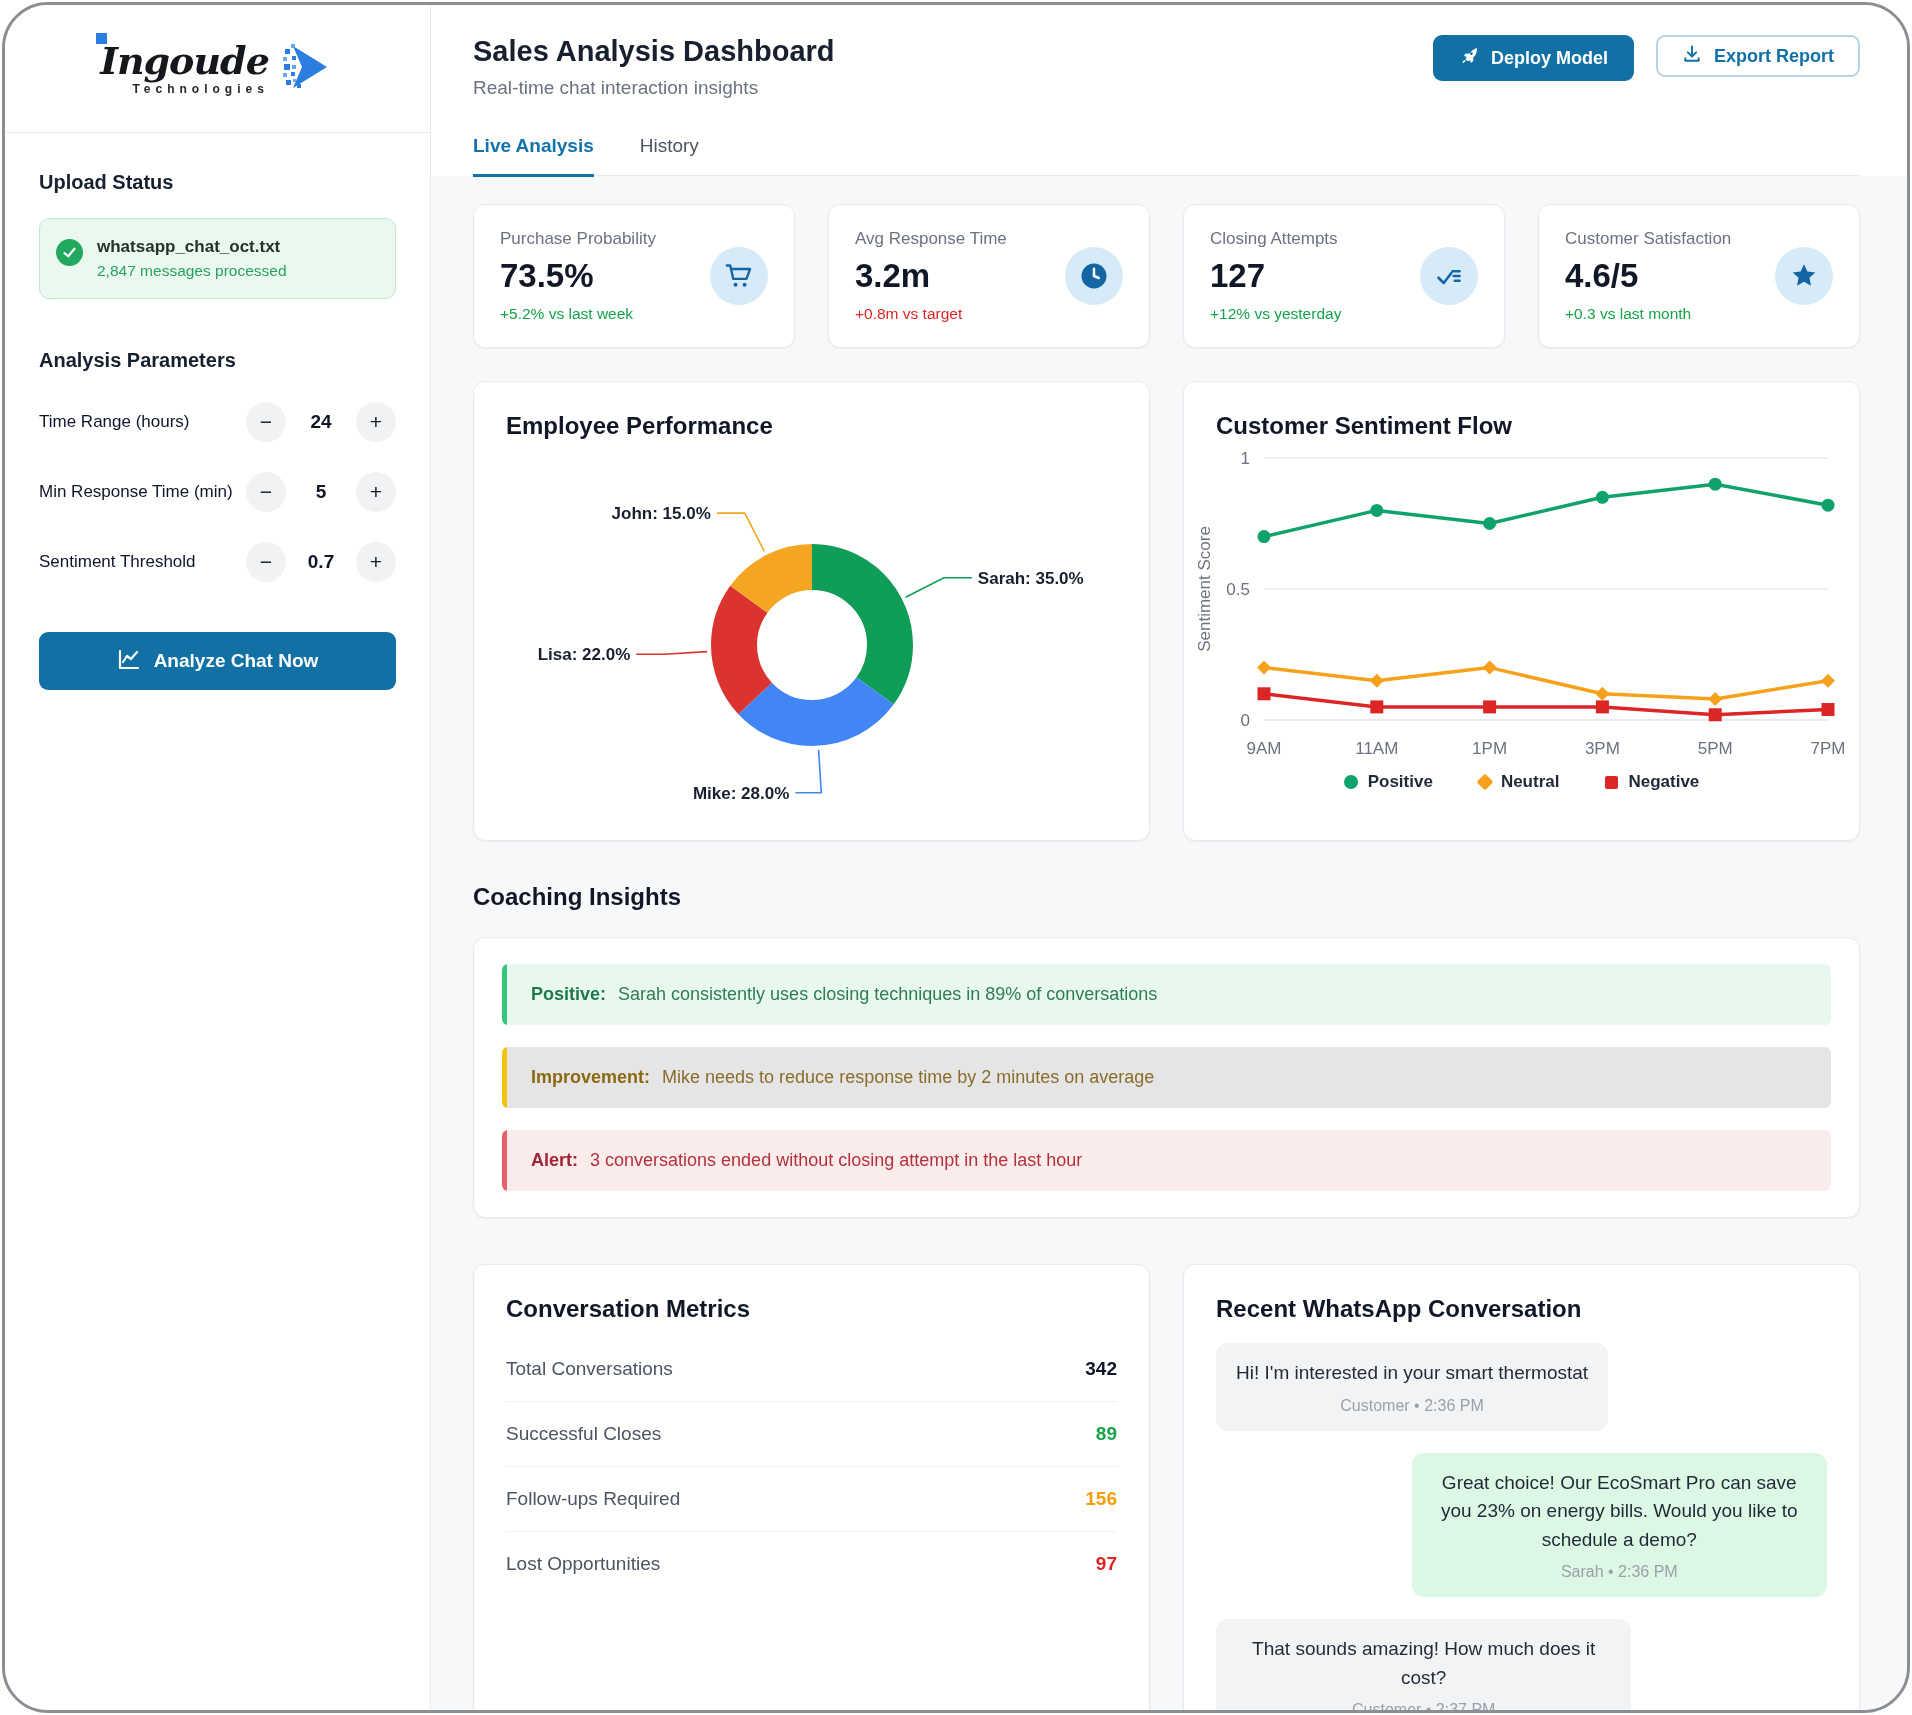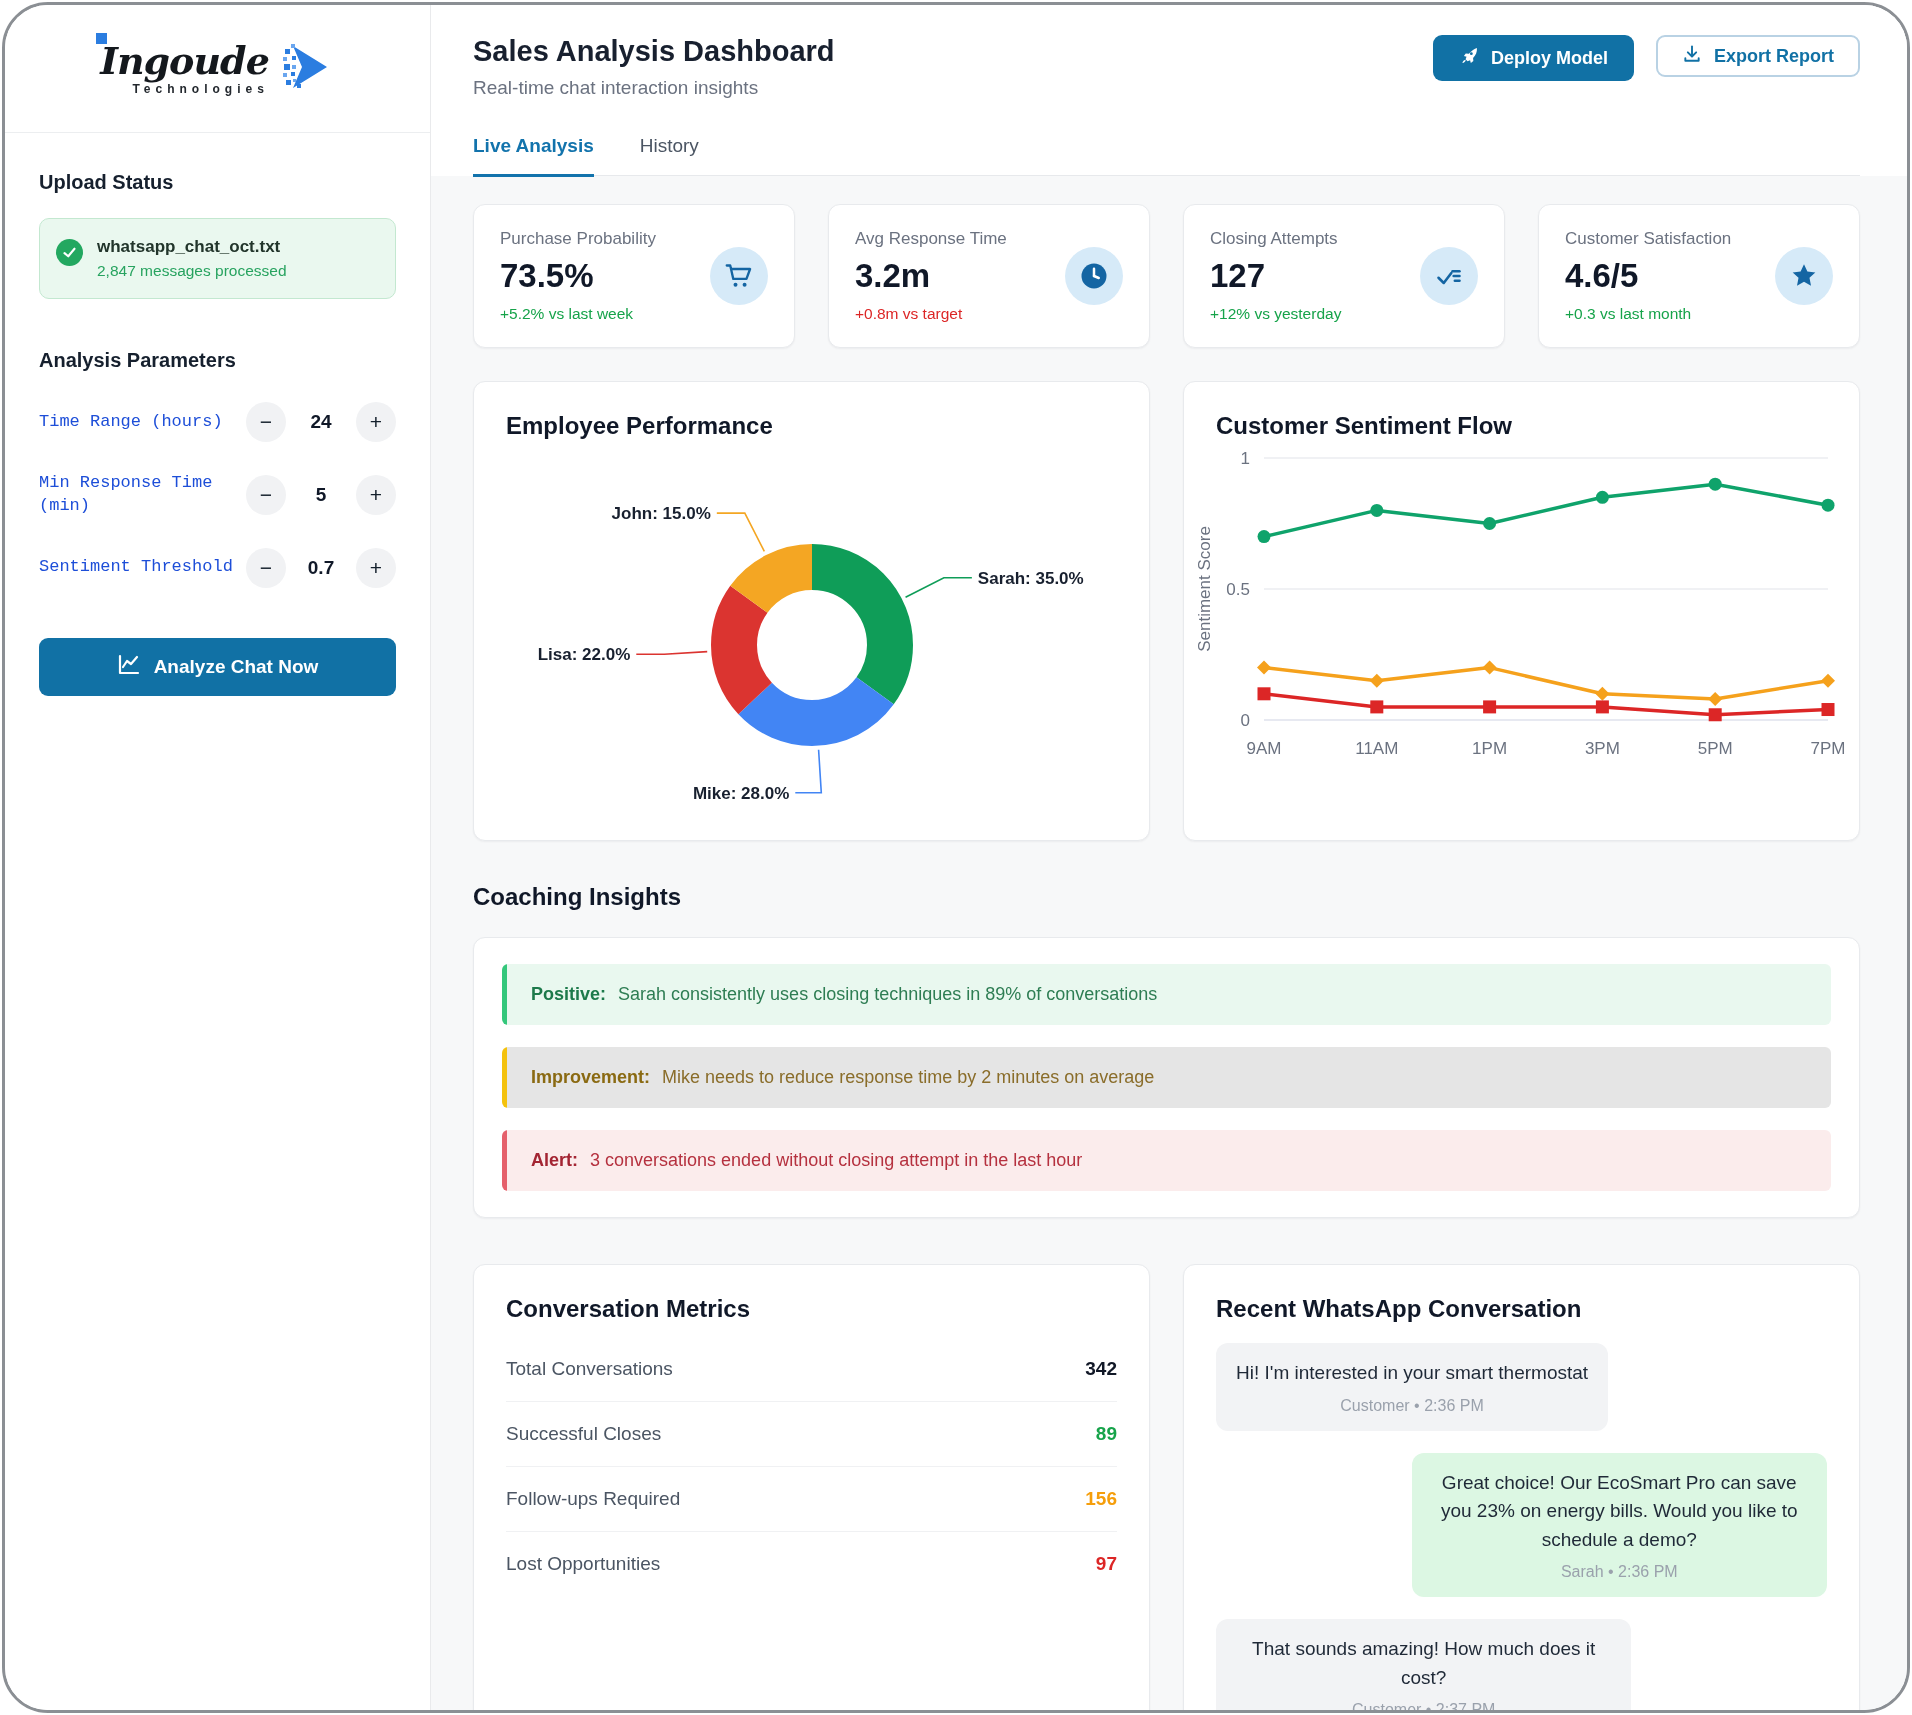--- a/index.html
+++ b/index.html
@@ -15,21 +15,21 @@
   .logo-name { font-family:"DejaVu Serif", serif; font-style:italic; font-weight:700; font-size:38px; color:#14181d; letter-spacing:-1px; line-height:1; }
   .logo-sub { font-size:12px; font-weight:600; letter-spacing:5px; color:#23282e; margin-top:2px; }
   .side-body { padding:38px 34px; }
   .side-title { font-size:20px; font-weight:700; color:#16202e; }
   .upload-card { margin-top:24px; background:#eaf8ef; border:1px solid #c3e8d0; border-radius:10px; padding:18px 16px; display:flex; gap:14px; align-items:flex-start; }
   .check-circle { width:27px; height:27px; min-width:27px; border-radius:50%; background:#23a860; display:flex; align-items:center; justify-content:center; margin-top:2px; }
   .upload-filename { font-size:17px; font-weight:700; color:#22352b; }
   .upload-status { font-size:15.5px; color:#27a35f; margin-top:5px; }
   .params-title { margin-top:50px; }
   .param-row { display:flex; align-items:center; margin-top:30px; gap:8px; }
-  .param-label { flex:1; font-size:17px; color:#1d4ed8; line-height:1.35; padding-right:4px;font-family:Liberation Mono, monospace; }
+  .param-label { flex:1; font-size:17px; color:#0f172a; line-height:1.35; padding-right:4px; }
   .step-btn { width:40px; height:40px; min-width:40px; border-radius:50%; background:#f1f2f4; border:none; font-size:21px; color:#15202c; display:flex; align-items:center; justify-content:center; cursor:pointer; font-family:inherit; }
   .param-value { width:54px; text-align:center; font-size:19px; font-weight:700; color:#101828; }
   .analyze-btn { margin-top:50px; width:100%; height:58px; border:none; border-radius:9px; background:#1171a5; color:#fff; font-size:19px; font-weight:600; display:flex; align-items:center; justify-content:center; gap:13px; cursor:pointer; font-family:inherit; }
 
   
   .main { flex:1; display:flex; flex-direction:column; background:#f7f8f9; min-width:0; }
   .main-header { background:#fff; padding:30px 47px 0 42px; }
   .header-row { display:flex; justify-content:space-between; align-items:flex-start; }
   .page-title { font-size:29px; font-weight:700; color:#18202f; }
   .page-subtitle { font-size:19px; color:#6b7280; margin-top:9px; }
@@ -319,20 +319,34 @@
                 <path d="M636 233.7L643 240.7L636 247.7L629 240.7Z" fill="#f5a11c"></path>
                 <polyline points="72,253.8 184.8,266.9 297.6,266.9 410.4,266.9 523.2,274.76 636,269.52" fill="none" stroke="#dc2626" stroke-width="3.5" stroke-linejoin="round"></polyline>
                 <rect x="65.5" y="247.3" width="13" height="13" fill="#dc2626"></rect>
                 <rect x="178.3" y="260.4" width="13" height="13" fill="#dc2626"></rect>
                 <rect x="291.1" y="260.4" width="13" height="13" fill="#dc2626"></rect>
                 <rect x="403.9" y="260.4" width="13" height="13" fill="#dc2626"></rect>
                 <rect x="516.7" y="268.26" width="13" height="13" fill="#dc2626"></rect>
                 <rect x="629.5" y="263.02" width="13" height="13" fill="#dc2626"></rect>
               </svg>
           </div>
+          <div class="legend">
+            <span class="legend-item">
+              <span class="lg-marker lg-circle" style="background: rgb(15, 163, 107);"></span>
+              <span>Positive</span>
+            </span>
+            <span class="legend-item">
+              <span class="lg-marker lg-diamond" style="background: rgb(245, 161, 28);"></span>
+              <span>Neutral</span>
+            </span>
+            <span class="legend-item">
+              <span class="lg-marker lg-square" style="background: rgb(220, 38, 38);"></span>
+              <span>Negative</span>
+            </span>
+          </div>
         </div>
       </div>
 
       <div class="section-title">Coaching Insights</div>
       <div class="card insights-card">
         <div class="insight">
           <span class="insight-bar" style="background: rgb(52, 199, 123);"></span>
           <div class="insight-body" style="background: rgb(233, 248, 239);">
             <span class="insight-label" style="color: rgb(29, 122, 75);">Positive:</span><span style="color: rgb(46, 125, 83);">Sarah consistently uses closing techniques in 89% of conversations</span>
           </div>

